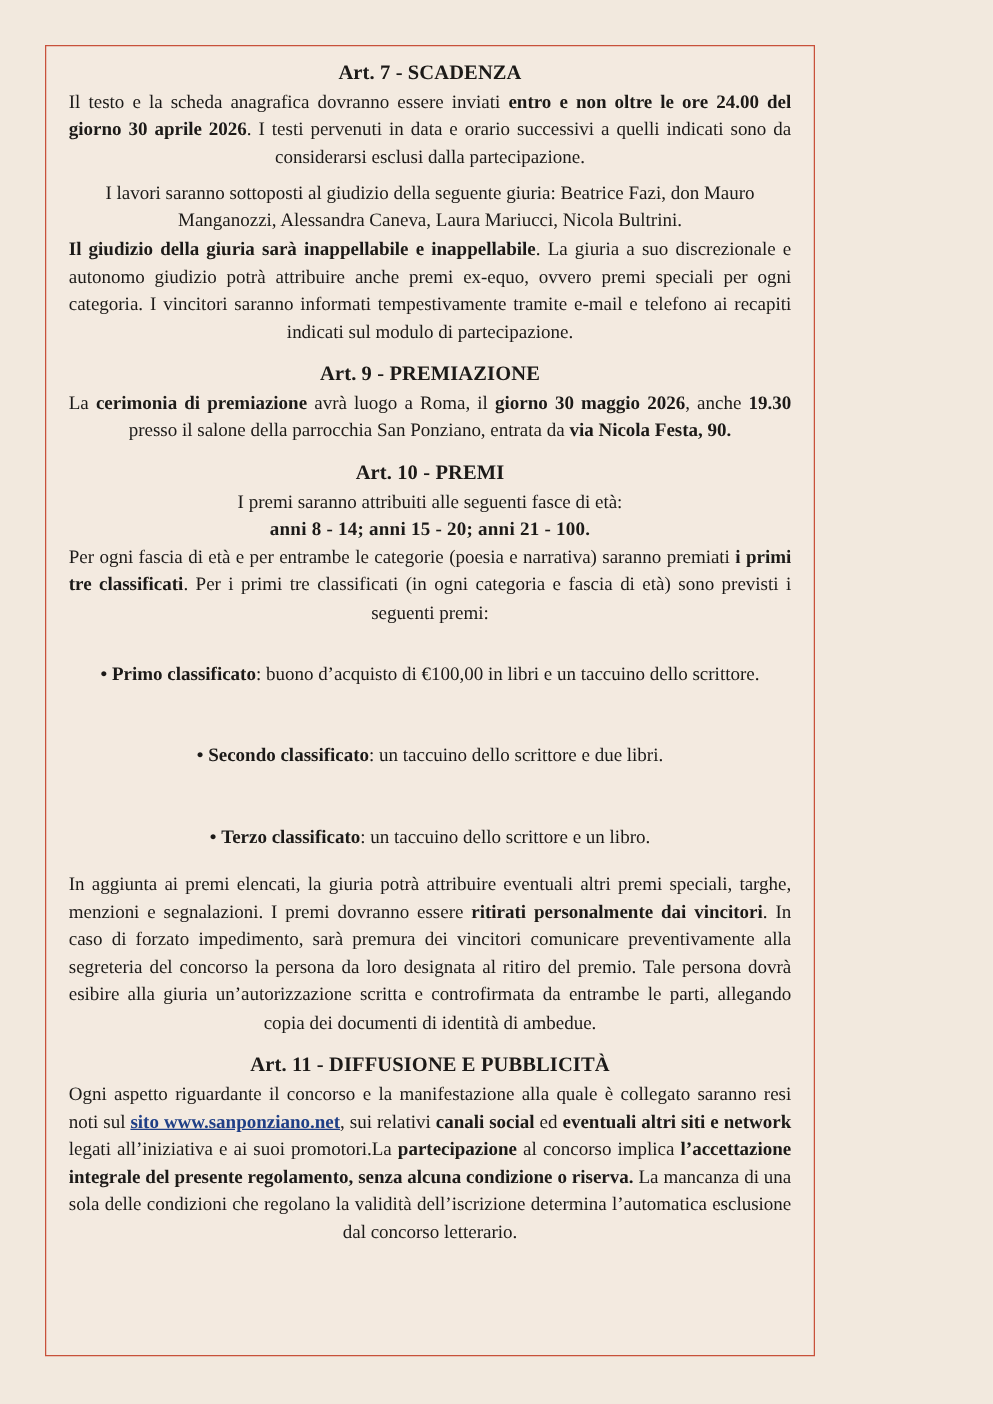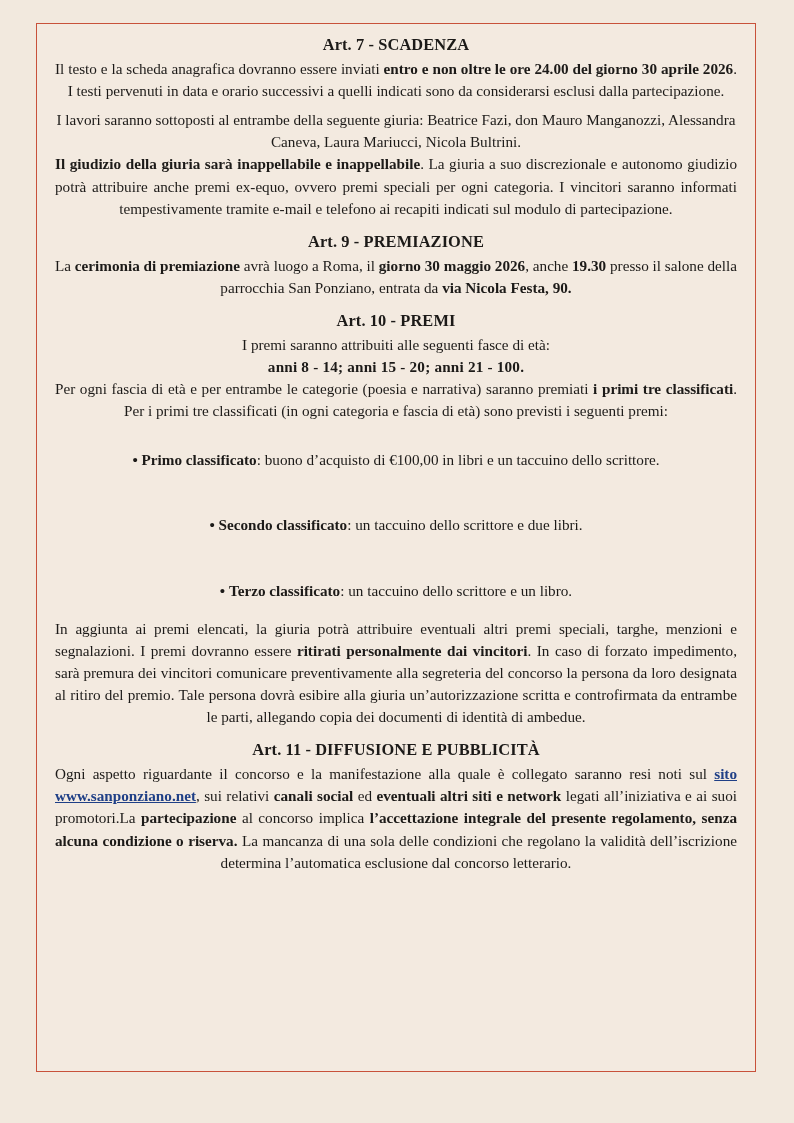--- a/index.html
+++ b/index.html
@@ -20,22 +20,22 @@
     position: relative;
     width: 794px;
     height: 1123px;
     background: #f2e9de;
     box-sizing: border-box;
   }
 
   .frame {
     position: absolute;
     left: 36px;
-    top: 23px;
-    width: 720px;
+    top: 36px;
+    width: 616px;
     height: 1049px;
     border: 1.5px solid #c8513a;
     background: #f3eae0;
     box-sizing: border-box;
     padding: 6px 18px 8px 18px;
   }
 
   .doc-body {
     font-size: 15.2px;
     line-height: 1.455;
@@ -94,21 +94,21 @@
 
 <div class="page">
   <div class="frame">
     <div class="doc-body">
 
       <h2 class="art-heading">Art. 7 - SCADENZA</h2>
       <p class="justified"><span>Il testo e la scheda anagrafica dovranno essere inviati </span><b>entro e non oltre le ore 24.00 del giorno 30 aprile 2026</b><span>. I testi pervenuti in data e orario successivi a quelli indicati sono da considerarsi esclusi dalla partecipazione.</span></p>
 
       <div class="spacer-sm"></div>
 
-      <p class="para">I lavori saranno sottoposti al entrambe della seguente giuria: Beatrice Fazi, don Mauro Manganozzi, Alessandra Caneva, Laura Mariucci, Nicola Bultrini.</p>
+      <p class="para">I lavori saranno sottoposti al giudizio della seguente giuria: Beatrice Fazi, don Mauro Manganozzi, Alessandra Caneva, Laura Mariucci, Nicola Bultrini.</p>
       <p class="justified"><b>Il giudizio della giuria sarà inappellabile e inappellabile</b><span>. La giuria a suo discrezionale e autonomo giudizio potrà attribuire anche premi ex-equo, ovvero premi speciali per ogni categoria. I vincitori saranno informati tempestivamente tramite e-mail e telefono ai recapiti indicati sul modulo di partecipazione.</span></p>
 
       <div class="spacer-sm"></div>
 
       <h2 class="art-heading">Art. 9 - PREMIAZIONE</h2>
       <p class="justified"><span>La </span><b>cerimonia di premiazione</b><span> avrà luogo a Roma, il </span><b>giorno 30 maggio 2026</b><span>, anche </span><b>19.30</b><span> presso il salone della parrocchia San Ponziano, entrata da </span><b>via Nicola Festa, 90.</b></p>
 
       <div class="spacer-sm"></div>
 
       <h2 class="art-heading">Art. 10 - PREMI</h2>

